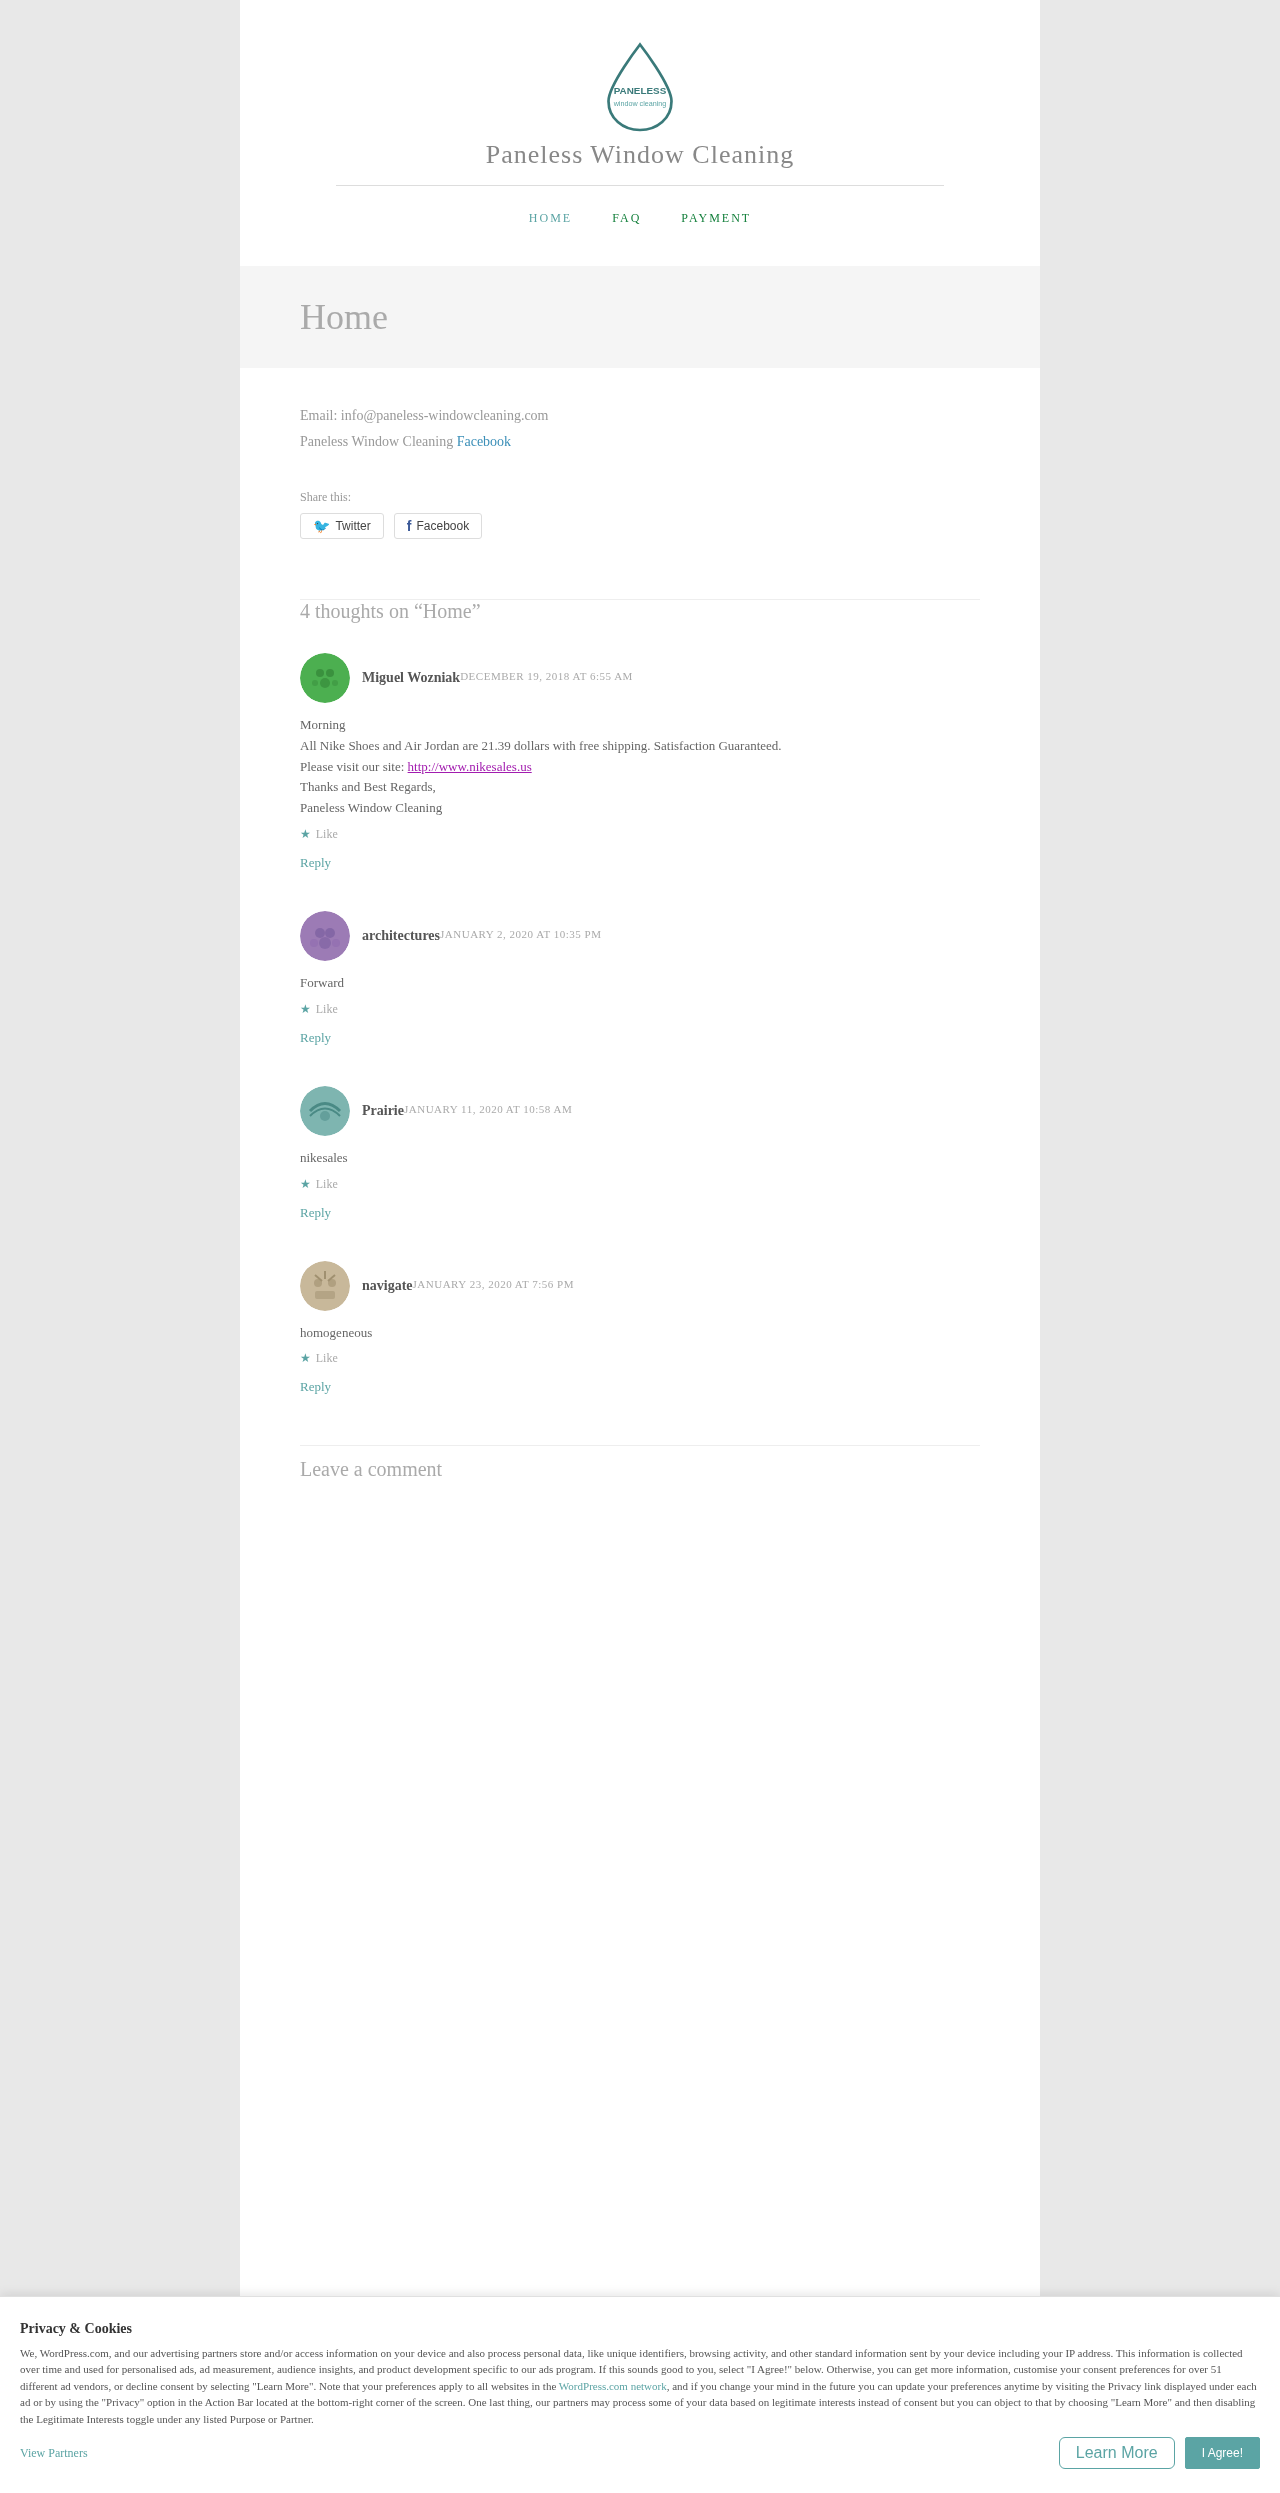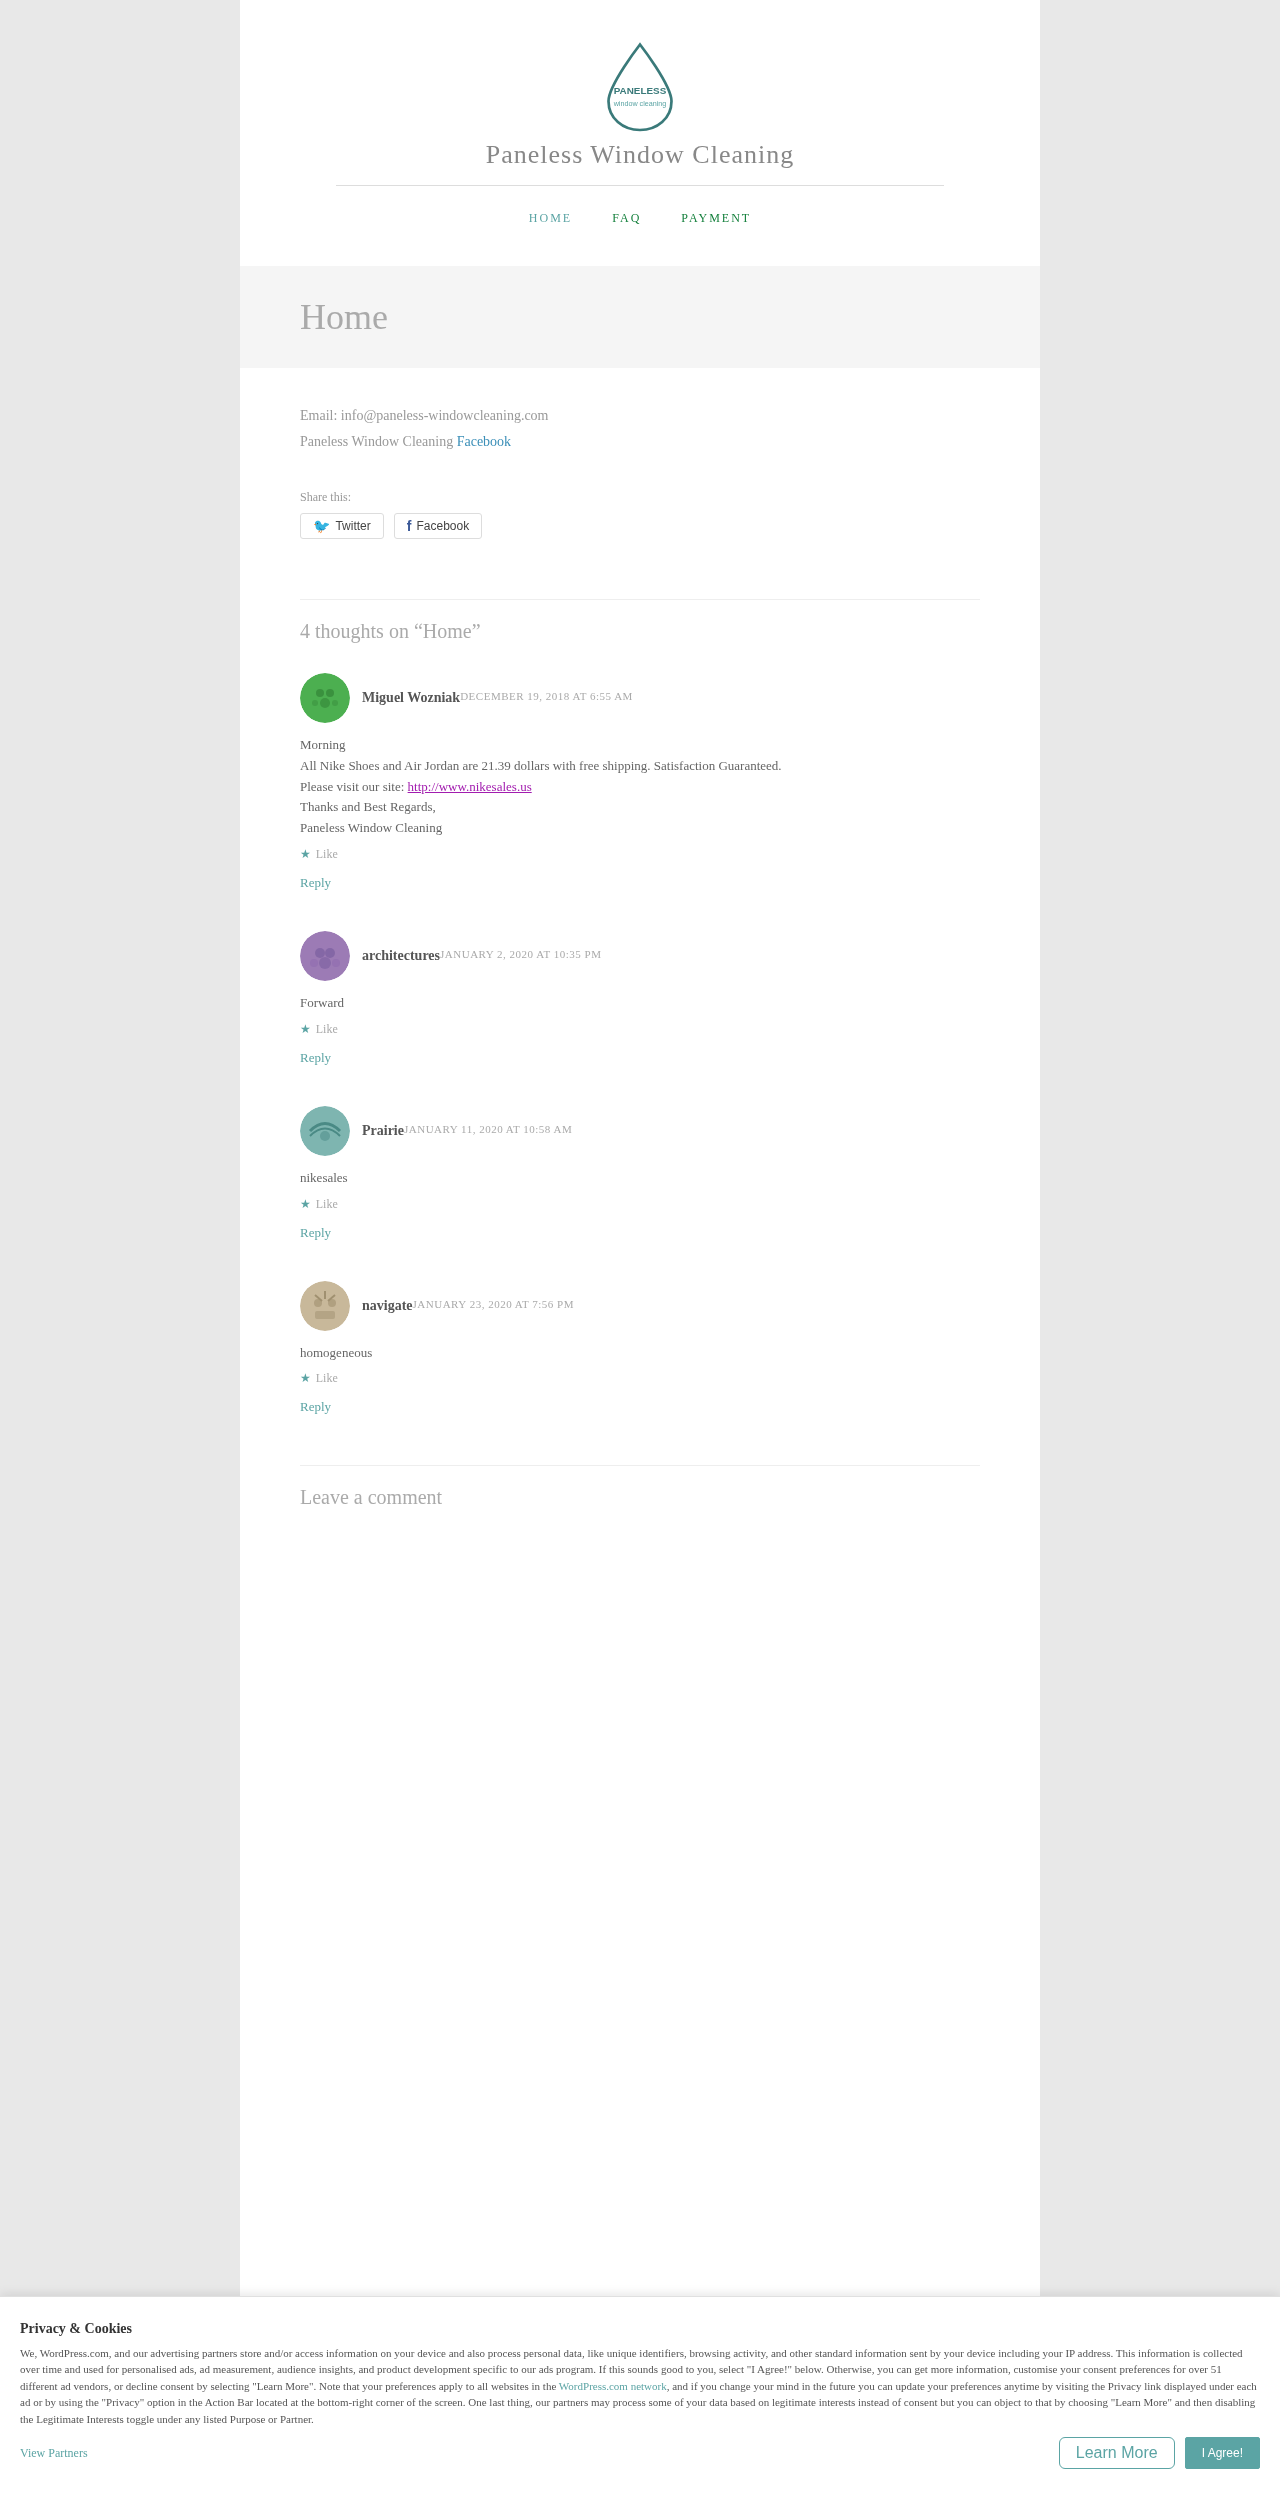--- a/index.html
+++ b/index.html
@@ -183,21 +183,20 @@
       background: #fff;
       cursor: pointer;
     }
     .share-btn .icon {
       font-size: 14px;
     }
 
     
     .comments-section {
       margin-top: 60px;
-      padding-top: 20px;
       border-top: 1px solid #eee;
     }
     .comments-title {
       font-size: 20px;
       color: #aaa;
       font-weight: normal;
       margin-bottom: 30px;
     }
 
     
@@ -258,21 +257,21 @@
       color: #5ba4a4;
       cursor: pointer;
       text-decoration: none;
       display: inline-block;
       margin-top: 5px;
     }
 
     
     .leave-comment-section {
       margin-top: 40px;
-      padding-top: 20px;
+      padding-top: 12px;
       border-top: 1px solid #eee;
     }
     .leave-comment-title {
       font-size: 20px;
       color: #aaa;
       font-weight: normal;
       margin-bottom: 20px;
     }
 
     

